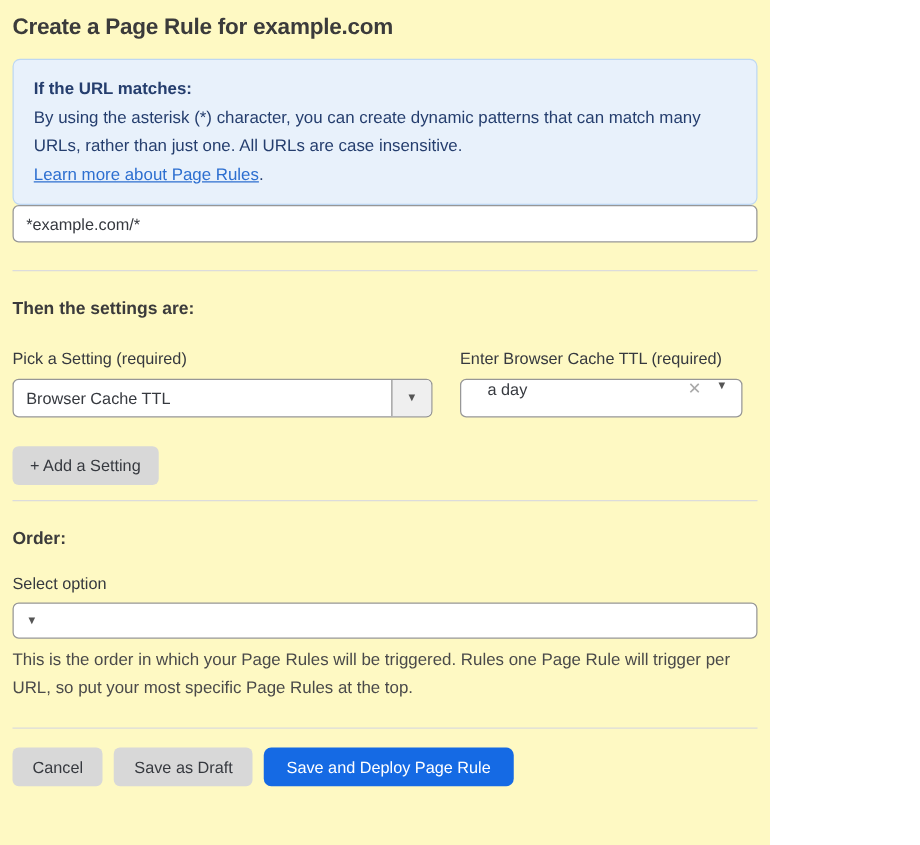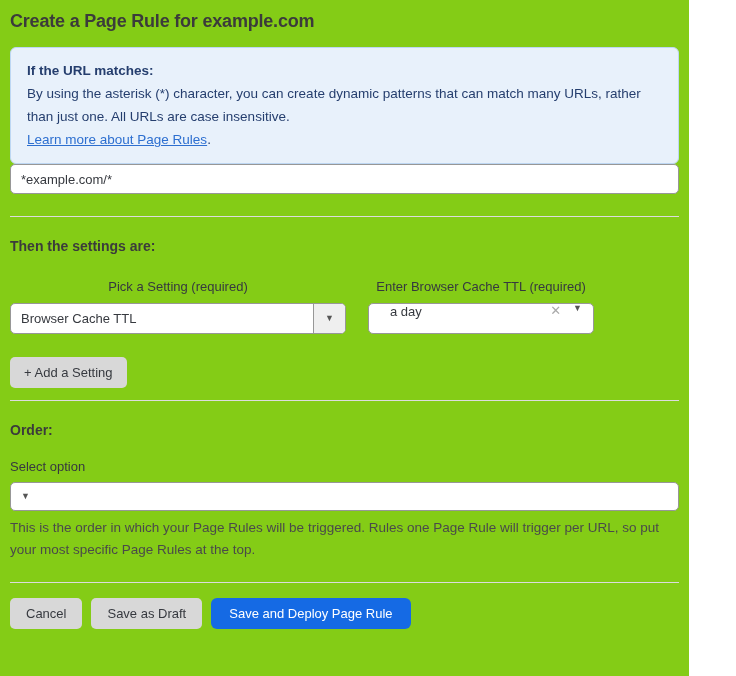--- a/index.html
+++ b/index.html
@@ -4,24 +4,24 @@
 <style>
   * { box-sizing: border-box; }
   html, body {
     margin: 0;
     padding: 0;
     background: #ffffff;
     font-family: "Liberation Sans", sans-serif;
     color: #36393f;
   }
   .page {
-    width: 689px;
+    width: 616px;
     height: 676px;
     padding: 0 10px;
-    background: #84cc16;
+    background: #fef9c3;
     overflow: hidden;
   }
   .page-title {
     font-size: 18px;
     font-weight: bold;
     color: #3b3b3b;
     margin: 0;
     padding-top: 11px;
     letter-spacing: -0.2px;
   }
@@ -78,21 +78,20 @@
   .settings-row {
     display: flex;
     gap: 22px;
     margin-top: 25px;
   }
   .settings-col-1 { width: 336px; }
   .settings-col-2 { width: 226px; }
   .picker-label {
     font-size: 13px;
     margin-bottom: 9px;
-    text-align: center;
   }
   .picker {
     height: 31px;
     border: 1px solid #979797;
     border-radius: 5px;
     background: #fff;
     display: flex;
     align-items: center;
     cursor: pointer;
     overflow: hidden;

